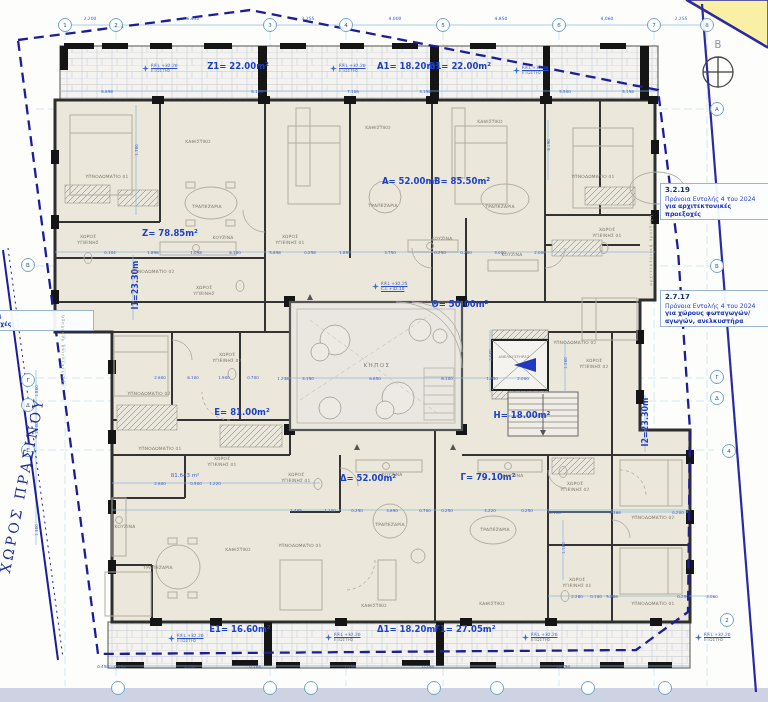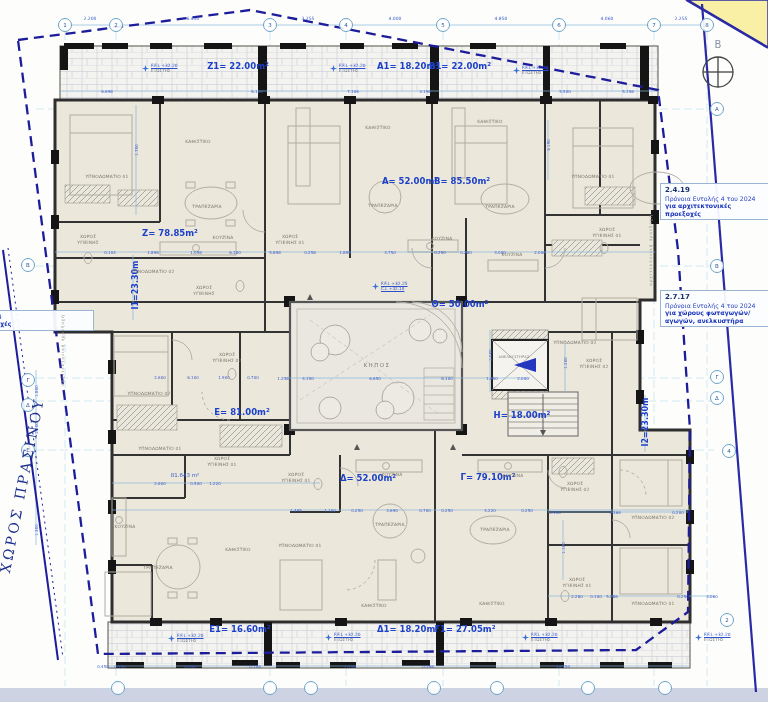--- a/index.html
+++ b/index.html
@@ -499,21 +499,21 @@
         </div>
       </div>
       <div class="level-marker" style="left: 700px; top: 639px;">
         <span class="diamond"></span>
         <div>
           <div class="l1">F.F.L +32.20</div>
           <div class="l2">ΕΞΩΣΤΗΣ</div>
         </div>
       </div>
       <div class="note-box" style="left: 660px; top: 183px; width: 104px;">
-        <div class="note-id">2.4.19</div>
+        <div class="note-id">3.2.19</div>
         <div class="note-line">Πρόνοια Εντολής 4 του 2024</div>
         <div class="note-line b">για αρχιτεκτονικές προεξοχές</div>
       </div>
       <div class="note-box" style="left: 660px; top: 290px; width: 104px;">
         <div class="note-id">2.7.17</div>
         <div class="note-line">Πρόνοια Εντολής 4 του 2024</div>
         <div class="note-line b">για χώρους φωταγωγών/</div>
         <div class="note-line b">αγωγών, ανελκυστήρα</div>
       </div>
       <div class="note-box" style="left: -66px; top: 310px; width: 150px;">

